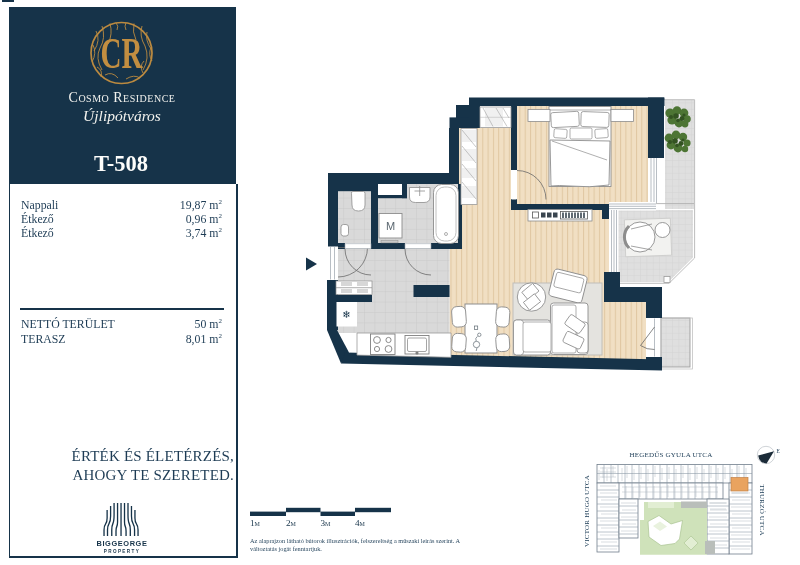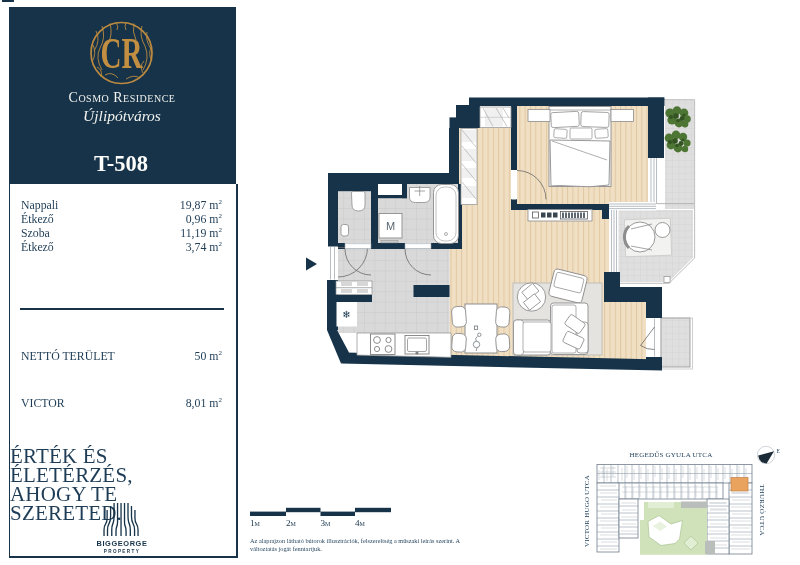--- a/index.html
+++ b/index.html
@@ -1,20 +1,20 @@
 <!DOCTYPE html>
 <html><head>
 <meta charset="utf-8">
 <style>
   html,body{margin:0;padding:0;background:#fff;}
   body{width:800px;height:565px;position:relative;font-family:"Liberation Serif",serif;overflow:hidden;}
   .abs{position:absolute;}
   .navy{color:#1e3c55;}
   .row{height:13.95px;display:flex;justify-content:space-between;align-items:center;}
-  .row2{height:14.75px;display:flex;justify-content:space-between;align-items:center;margin-top:32px;}
+  .row2{height:14.75px;display:flex;justify-content:space-between;align-items:center;}
   sup{font-size:7px;vertical-align:super;line-height:0;}
 </style>
 </head>
 <body>
 
 <div class="abs" style="left:2px;top:0;width:12px;height:2px;background:#163349;"></div>
 
 <div class="abs" style="left:9px;top:7px;width:227px;height:177px;background:#163349;"></div>
 
 <div class="abs" style="left:9px;top:184px;width:225.5px;height:372px;border-left:1.6px solid #163349;border-right:2.4px solid #163349;border-bottom:2.6px solid #163349;"></div>
@@ -51,43 +51,39 @@
 <div class="abs navy" style="left:21px;top:199px;width:201px;font-size:11.8px;">
   <div class="row">
       <span>Nappali</span>
       <span>19,87&nbsp;m<sup>2</sup></span>
     </div>
   <div class="row">
       <span>Étkező</span>
       <span>0,96&nbsp;m<sup>2</sup></span>
     </div>
   <div class="row">
-      <span>Szoba</span>
-      <span>11,19&nbsp;m<sup>2</sup></span>
-    </div>
-  <div class="row">
       <span>Étkező</span>
       <span>3,74&nbsp;m<sup>2</sup></span>
     </div>
 </div>
 
 <div class="abs" style="left:20px;top:308px;width:204px;height:2.4px;background:#163349;"></div>
 
 <div class="abs navy" style="left:21px;top:317.5px;width:201px;font-size:11.8px;">
   <div class="row2">
       <span>NETTÓ TERÜLET</span>
       <span>50&nbsp;m<sup>2</sup></span>
     </div>
   <div class="row2">
-      <span>VICTOR</span>
+      <span>TERASZ</span>
       <span>8,01&nbsp;m<sup>2</sup></span>
     </div>
 </div>
 
-<div class="abs navy" style="left:10px;top:447px;width:224px;text-align:left;font-size:21px;line-height:19px;letter-spacing:0.2px;">ÉRTÉK ÉS ÉLETÉRZÉS,<br>AHOGY TE SZERETED.</div>
+<div class="abs navy" style="left:10px;top:447px;width:224px;text-align:right;font-size:15px;line-height:19px;letter-spacing:0.2px;">ÉRTÉK ÉS ÉLETÉRZÉS,<br>AHOGY TE SZERETED.</div>
 
 <svg class="abs" style="left:90px;top:500px;" width="64" height="54" viewBox="0 0 64 54">
   <g stroke="#163349" stroke-width="1.7" fill="none" transform="translate(6.3,0) scale(0.773,1)">
     <path d="M14 10 V18 Q14 22 12 24 Q10 26 10 30 V36"></path>
     <path d="M18.5 6 V16 Q18.5 21 16.5 23.5 Q14.5 26 14.5 30 V36"></path>
     <path d="M23 3 V15 Q23 21 21.5 23.5 Q20 26 20 30 V36"></path>
     <path d="M27.5 3 V22 Q27.5 25 26.5 26.5 Q25.5 28 25.5 31 V36"></path>
     <path d="M32 3 V36"></path>
     <path d="M36.5 3 V22 Q36.5 25 37.5 26.5 Q38.5 28 38.5 31 V36"></path>
     <path d="M41 3 V15 Q41 21 42.5 23.5 Q44 26 44 30 V36"></path>

